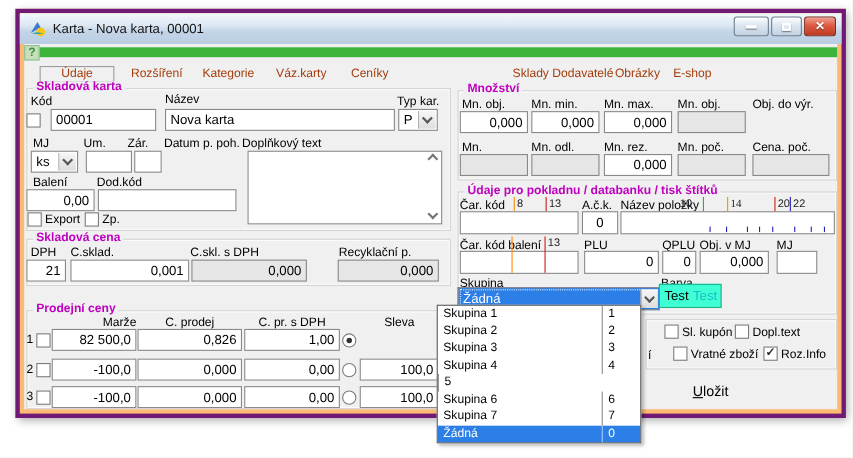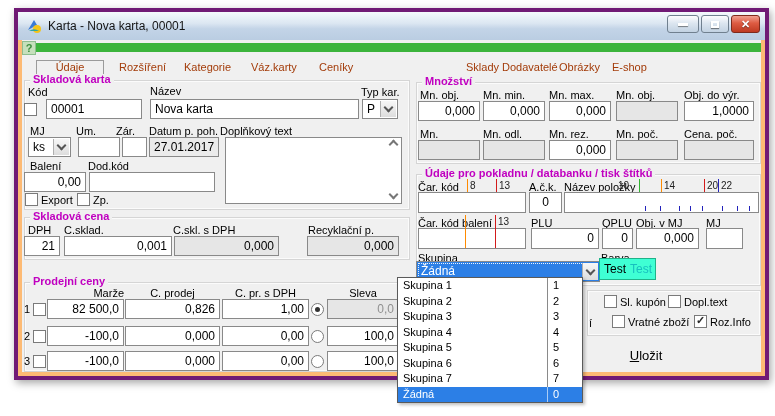--- a/index.html
+++ b/index.html
@@ -106,21 +106,20 @@
     <span class="lbl" style="left:8px;top:85px;">MJ</span>
     <span class="lbl" style="left:54px;top:85px;">Um.</span>
     <span class="lbl" style="left:94px;top:85px;">Zár.</span>
     <span class="lbl" style="left:127px;top:85px;">Datum p. poh.</span>
     <span class="lbl" style="left:198px;top:85px;text-align:right;">Doplňkový text</span>
     <div class="combo" style="left:6px;top:97px;width:43px;"><span>ks</span><span class="arrowbox">
           <span class="chev"></span>
         </span></div>
     <div class="fld" style="left:56px;top:97px;width:42px;"></div>
     <div class="fld" style="left:100px;top:97px;width:25px;"></div>
-    <div class="fld dis" style="left:127px;top:97px;width:70px;background:#EBEBEB;">27.01.2017</div>
     <div class="fld" style="left:203px;top:97px;width:177px;height:67px;"></div>
     <span class="scroll-arrow" style="left:367px;top:99px;">
         <span class="sa-up"></span>
       </span>
     <span class="scroll-arrow" style="left:367px;top:151px;">
         <span class="sa-down"></span>
       </span>
 
     <span class="lbl" style="left:8px;top:120px;">Balení</span>
     <span class="lbl" style="left:66px;top:120px;">Dod.kód</span>
@@ -148,21 +147,20 @@
     <span class="lbl" style="left:103px;top:247px;width:95px;text-align:center;">C. prodej</span>
     <span class="lbl" style="left:200px;top:247px;width:87px;text-align:center;">C. pr. s DPH</span>
     <span class="lbl" style="left:305px;top:247px;width:72px;text-align:center;">Sleva</span>
 
     <span class="lbl" style="left:2px;top:263px;">1</span>
     <div class="cb" style="left:11px;top:263px;"></div>
     <div class="fld r" style="left:25px;top:259px;width:77px;">82 500,0</div>
     <div class="fld r" style="left:103px;top:259px;width:95px;">0,826</div>
     <div class="fld r" style="left:200px;top:259px;width:87px;">1,00</div>
     <div class="radio sel" style="left:289px;top:263px;"></div>
-    <div class="fld r dis dim" style="left:305px;top:259px;width:72px;">0,0</div>
 
     <span class="lbl" style="left:2px;top:290px;">2</span>
     <div class="cb" style="left:11px;top:290px;"></div>
     <div class="fld r" style="left:25px;top:286px;width:77px;">-100,0</div>
     <div class="fld r" style="left:103px;top:286px;width:95px;">0,000</div>
     <div class="fld r" style="left:200px;top:286px;width:87px;">0,00</div>
     <div class="radio" style="left:289px;top:290px;"></div>
     <div class="fld r" style="left:305px;top:286px;width:72px;">100,0</div>
 
     <span class="lbl" style="left:2px;top:315px;">3</span>
@@ -177,21 +175,20 @@
     <div class="box" style="left:394px;top:42px;width:345px;height:82px;"></div>
     <span class="lbl" style="left:398px;top:49px;">Mn. obj.</span>
     <span class="lbl" style="left:461px;top:49px;">Mn. min.</span>
     <span class="lbl" style="left:527px;top:49px;">Mn. max.</span>
     <span class="lbl" style="left:594px;top:49px;">Mn. obj.</span>
     <span class="lbl" style="left:662px;top:49px;">Obj. do výr.</span>
     <div class="fld r" style="left:396px;top:61px;width:62px;">0,000</div>
     <div class="fld r" style="left:461px;top:61px;width:62px;">0,000</div>
     <div class="fld r" style="left:527px;top:61px;width:62px;">0,000</div>
     <div class="fld r dis" style="left:594px;top:61px;width:62px;"></div>
-    <div class="fld r" style="left:662px;top:61px;width:70px;">1,0000</div>
     <span class="lbl" style="left:398px;top:88px;">Mn.</span>
     <span class="lbl" style="left:461px;top:88px;">Mn. odl.</span>
     <span class="lbl" style="left:527px;top:88px;">Mn. rez.</span>
     <span class="lbl" style="left:594px;top:88px;">Mn. poč.</span>
     <span class="lbl" style="left:662px;top:88px;">Cena. poč.</span>
     <div class="fld r dis" style="left:396px;top:100px;width:62px;"></div>
     <div class="fld r dis" style="left:461px;top:100px;width:62px;"></div>
     <div class="fld r" style="left:527px;top:100px;width:62px;">0,000</div>
     <div class="fld r dis" style="left:594px;top:100px;width:62px;"></div>
     <div class="fld r dis" style="left:662px;top:100px;width:70px;"></div>
@@ -203,21 +200,21 @@
     <span class="mnum" style="left:448px;top:140px;">8</span>
     <div class="vline vl-r" style="left:474px;top:139px;height:13px;"></div>
     <span class="mnum" style="left:477px;top:140px;">13</span>
     <div class="fld" style="left:396px;top:152px;width:108px;height:21px;"></div>
     <span class="lbl" style="left:507px;top:141px;">A.č.k.</span>
     <div class="fld c" style="left:507px;top:152px;width:33px;height:21px;">0</div>
     <span class="lbl" style="left:542px;top:141px;">Název položky</span>
     <div class="vline vl-g" style="left:617px;top:139px;height:13px;"></div>
     <span class="mnum" style="left:596px;top:140px;">10</span>
     <div class="vline vl-o" style="left:639px;top:139px;height:13px;"></div>
-    <span class="mnum" style="left:642px;top:140px;">14</span>
+    <span class="mnum" style="left:642px;top:140px;font-family:Liberation Serif, serif;">14</span>
     <div class="vline vl-r" style="left:682px;top:139px;height:13px;"></div>
     <span class="mnum" style="left:685px;top:140px;">20</span>
     <div class="vline vl-b" style="left:696px;top:139px;height:13px;"></div>
     <span class="mnum" style="left:699px;top:140px;">22</span>
     <div class="fld" style="left:542px;top:152px;width:195px;height:21px;"></div>
     <div class="tick" style="left:623px;top:166px;"></div>
     <div class="tick" style="left:638px;top:166px;"></div>
     <div class="tick" style="left:657px;top:166px;"></div>
     <div class="tick" style="left:668px;top:166px;"></div>
     <div class="tick" style="left:680px;top:166px;"></div>
@@ -272,21 +269,20 @@
     </div>
   <div class="dd-row">
       <span class="dd-name">Skupina 3</span>
       <span class="dd-num">3</span>
     </div>
   <div class="dd-row">
       <span class="dd-name">Skupina 4</span>
       <span class="dd-num">4</span>
     </div>
   <div class="dd-row">
-      <span class="dd-name">Skupina 5</span>
       <span class="dd-num">5</span>
     </div>
   <div class="dd-row">
       <span class="dd-name">Skupina 6</span>
       <span class="dd-num">6</span>
     </div>
   <div class="dd-row">
       <span class="dd-name">Skupina 7</span>
       <span class="dd-num">7</span>
     </div>

